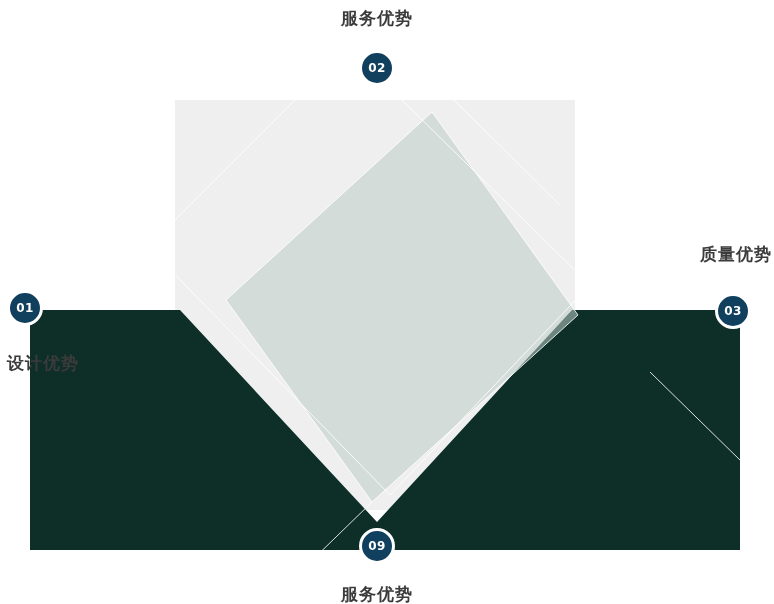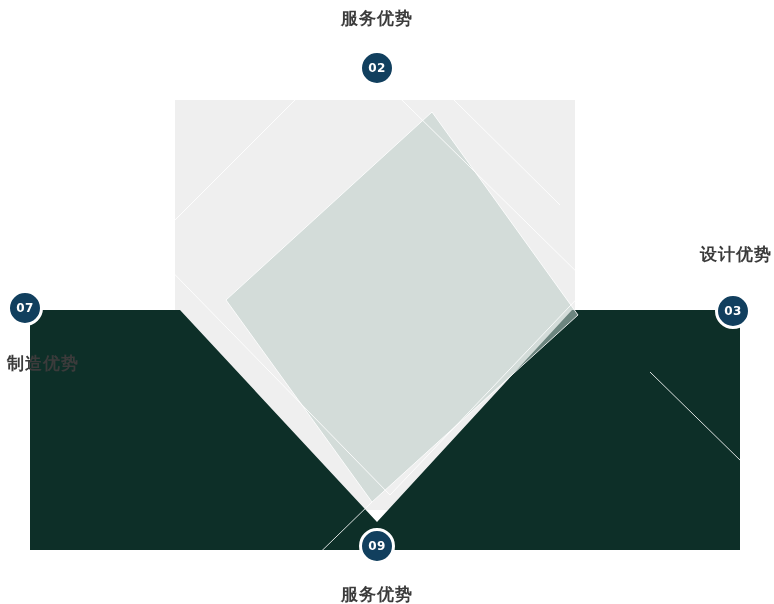--- a/index.html
+++ b/index.html
@@ -41,23 +41,23 @@
 
     <polygon points="348,47 590,285 390,495 148,247" fill="none" stroke-width="1" stroke-opacity="0.85" stroke="#ffffff"></polygon>
 
     <line x1="452" y1="98" x2="560" y2="205" stroke-width="1" stroke-opacity="0.85" stroke="#ffffff"></line>
 
     <line x1="650" y1="372" x2="742" y2="462" stroke-width="1" stroke-opacity="0.85" stroke="#ffffff"></line>
 
     <line x1="372" y1="502" x2="300" y2="572" stroke-width="1" stroke-opacity="0.85" stroke="#ffffff"></line>
   </svg>
 
-  <div class="badge badge-01">07</div>
+  <div class="badge badge-01">01</div>
   <div class="badge badge-02">02</div>
   <div class="badge badge-03">03</div>
   <div class="badge badge-04">09</div>
 
-  <div class="label label-left">制造优势</div>
+  <div class="label label-left">设计优势</div>
   <div class="label label-top">服务优势</div>
-  <div class="label label-right">设计优势</div>
+  <div class="label label-right">质量优势</div>
   <div class="label label-bottom">服务优势</div>
 
 </div>
 
 </body></html>

